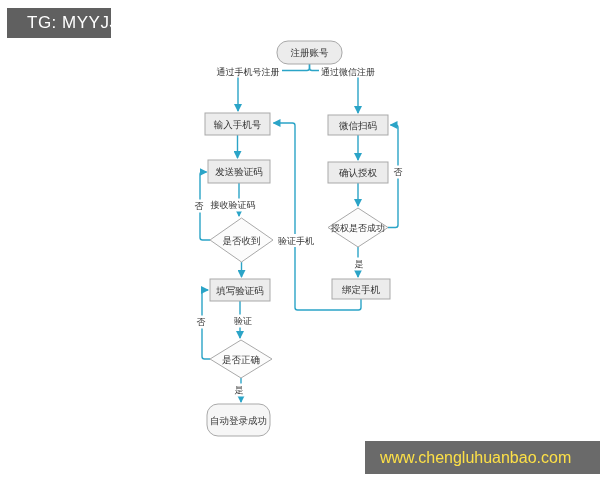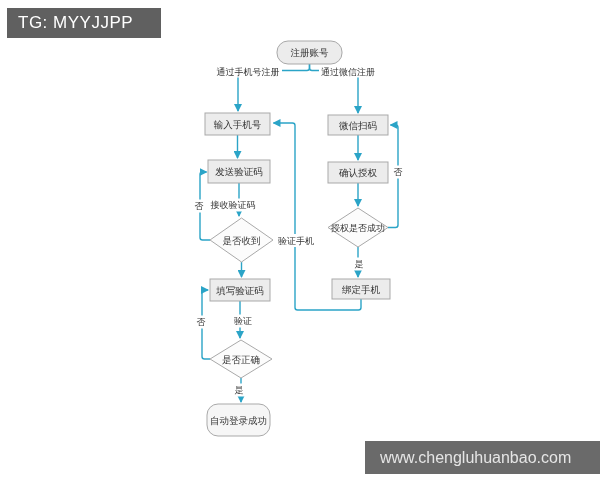--- a/index.html
+++ b/index.html
@@ -9,37 +9,37 @@
     height: 480px;
     background: #ffffff;
     overflow: hidden;
     font-family: "Liberation Sans", "DejaVu Sans", sans-serif;
   }
   .stage { position: relative; width: 600px; height: 480px; background: #ffffff; }
 
   .badge {
     position: absolute;
     left: 7px; top: 8px;
-    width: 154px; height: 30px;
+    width: 104px; height: 30px;
     background: var(--badgebg, #606060);
     color: #ffffff;
     font-size: 17px;
     letter-spacing: 0.5px;
     display: flex; align-items: center;
-    padding-left: 11px;
+    padding-left: 20px;
     box-sizing: border-box;
     white-space: nowrap;
   }
 
   .sitebar {
     position: absolute;
     left: 365px; top: 441px;
     width: 235px; height: 33px;
     background: var(--barbg, #6a6a6a);
-    color: #e5e5e5;
+    color: #fde047;
     font-size: 16px;
     display: flex; align-items: center;
     padding-left: 15px;
     box-sizing: border-box;
     white-space: nowrap;
   }
 
   svg.flow { position: absolute; left: 0; top: 0; }
 
   .edge {

